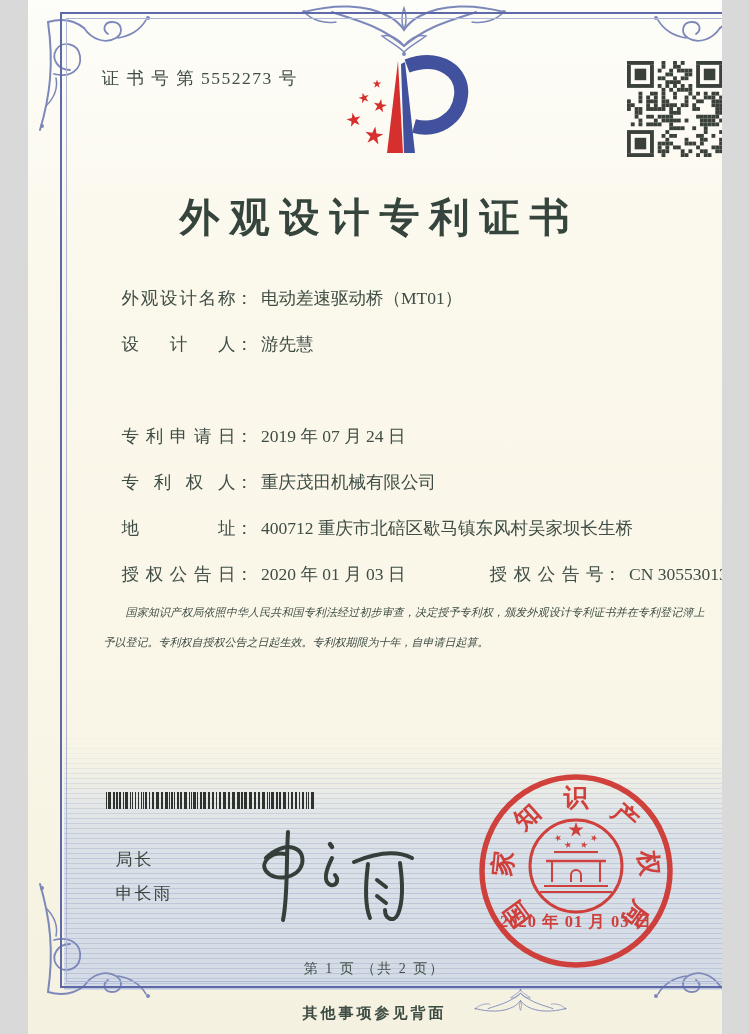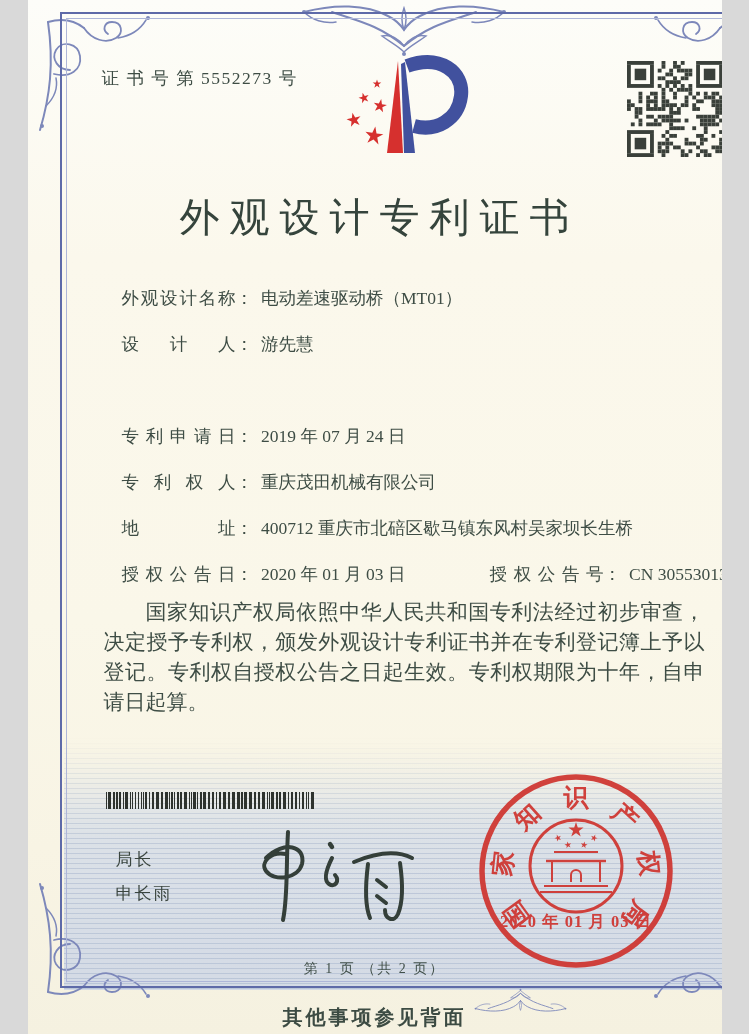--- a/index.html
+++ b/index.html
@@ -20,32 +20,32 @@
     background:
       repeating-linear-gradient(180deg, rgba(128,148,184,0.30) 0px, rgba(128,148,184,0.30) 1px, rgba(128,148,184,0) 1px, rgba(128,148,184,0) 5px),
       linear-gradient(180deg, rgba(213,221,234,0) 0%, rgba(210,219,233,0.70) 28%, rgba(205,214,230,0.85) 100%);
     -webkit-mask-image:linear-gradient(180deg, rgba(0,0,0,0) 0px, rgba(0,0,0,0.65) 45px, #000 100px);
             mask-image:linear-gradient(180deg, rgba(0,0,0,0) 0px, rgba(0,0,0,0.65) 45px, #000 100px);}
   .frame-outer{position:absolute;left:32px;top:12px;width:684px;height:976px;border:2px solid var(--frame);box-sizing:border-box;}
   .frame-inner{position:absolute;left:38px;top:18px;width:672px;height:964px;border:1px solid var(--frame-light);box-sizing:border-box;}
   .decor{position:absolute;left:0;top:0;pointer-events:none;}
 
   .cert-no{position:absolute;left:74px;top:66px;font-size:17.5px;letter-spacing:1.5px;color:var(--text);}
-  .title{position:absolute;left:0;top:190px;width:100%;text-align:center;font-size:40px;font-weight:normal;
+  .title{position:absolute;left:0;top:190px;width:100%;text-align:center;font-size:40px;font-weight:bold;
          letter-spacing:10px;text-indent:10px;color:#35443c;}
   .frow{position:absolute;left:75px;font-size:17.5px;color:var(--text);white-space:nowrap;}
   .flabel{display:inline-block;width:114px;text-align:justify;text-align-last:justify;margin-left:19px;-moz-text-align-last:justify;}
   .colon{margin-right:8px;}
   .grant-right{position:absolute;left:368px;top:0;white-space:nowrap;}
-  .paras{position:absolute;left:76px;top:597px;width:601px;font-size:21px;line-height:30px;
-         color:var(--text);text-align:justify;}
+  .paras{position:absolute;left:76px;top:597px;width:601px;font-size:11px;line-height:30px;
+         color:var(--text);text-align:justify;font-style:italic;}
   .paras p{margin:0;text-indent:2em;}
   .director{position:absolute;left:88px;font-size:17px;color:#3a453f;letter-spacing:2px;}
   .pageinfo{position:absolute;top:960px;width:100%;text-align:center;font-size:14px;letter-spacing:2px;color:#41504a;}
-  .backnote{position:absolute;top:1004px;width:100%;text-align:center;font-size:20px;font-weight:bold;
+  .backnote{position:absolute;top:1004px;width:100%;text-align:center;font-size:15px;font-weight:bold;
             letter-spacing:3px;color:#3c4b43;}
   .logo{position:absolute;left:316px;top:50px;}
   .qr{position:absolute;left:599px;top:61px;}
   .barcode{position:absolute;left:78px;top:792px;}
   .signature{position:absolute;left:198px;top:818px;}
   .seal{position:absolute;left:446px;top:774px;opacity:0.93;}
   .seal text{font-family:"Liberation Serif","DejaVu Serif",serif;fill:var(--seal-red);font-weight:bold;}
   .seal .arc-ch{font-size:25px;}
   .seal .seal-date{font-size:16.5px;letter-spacing:1px;}
 </style>

